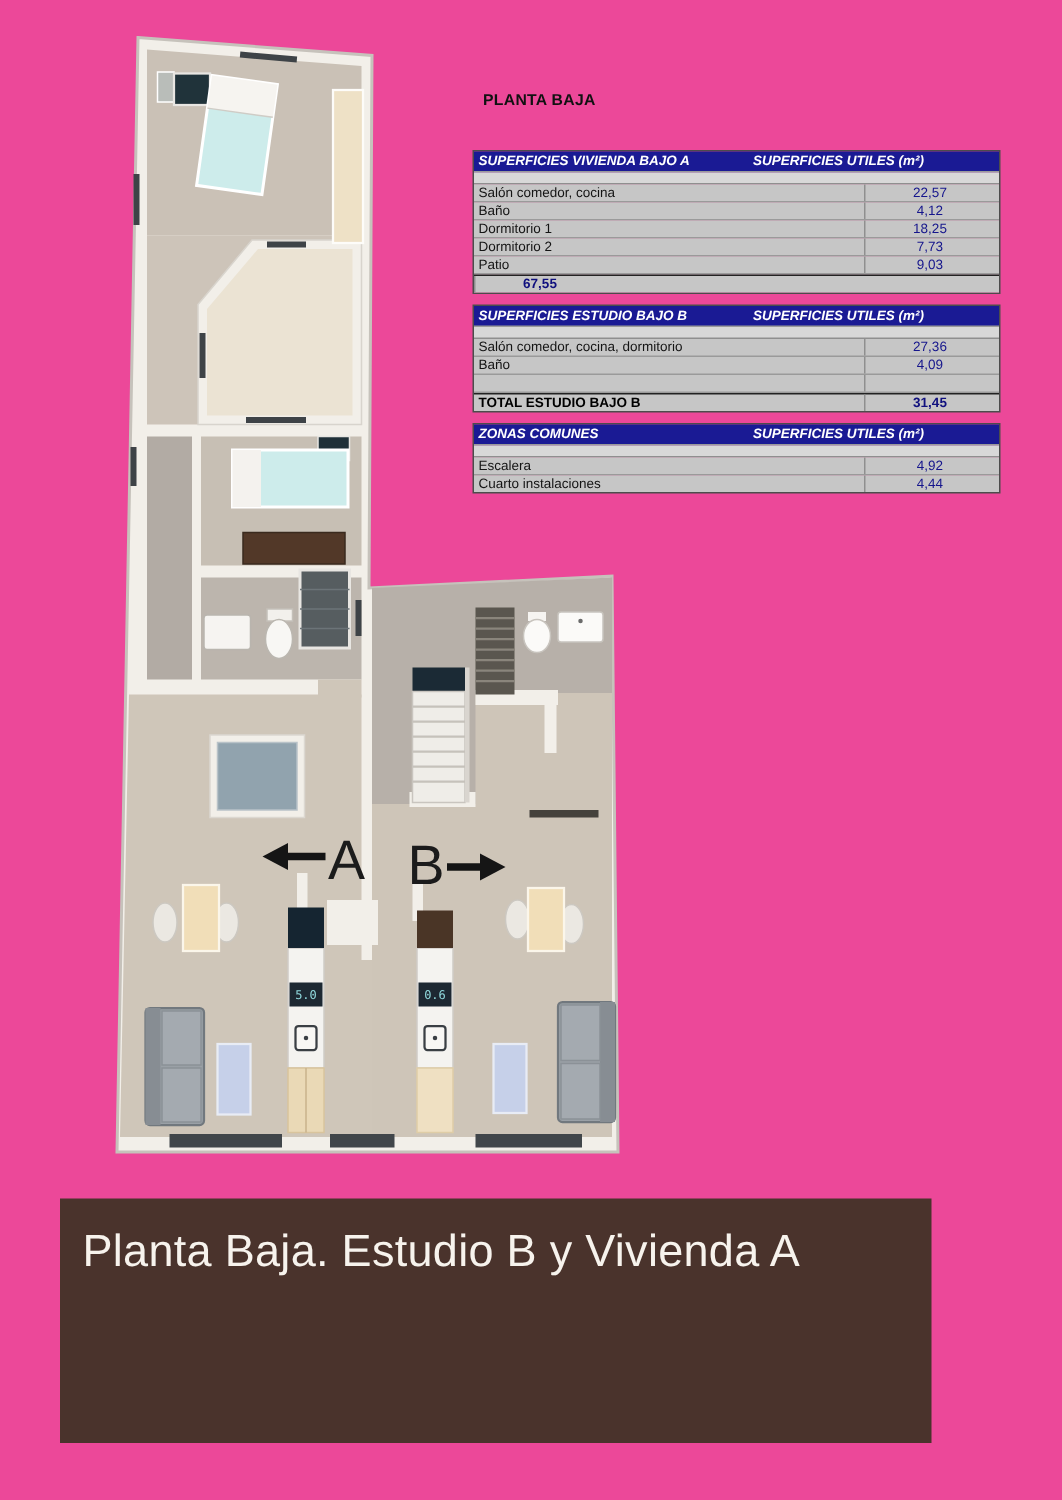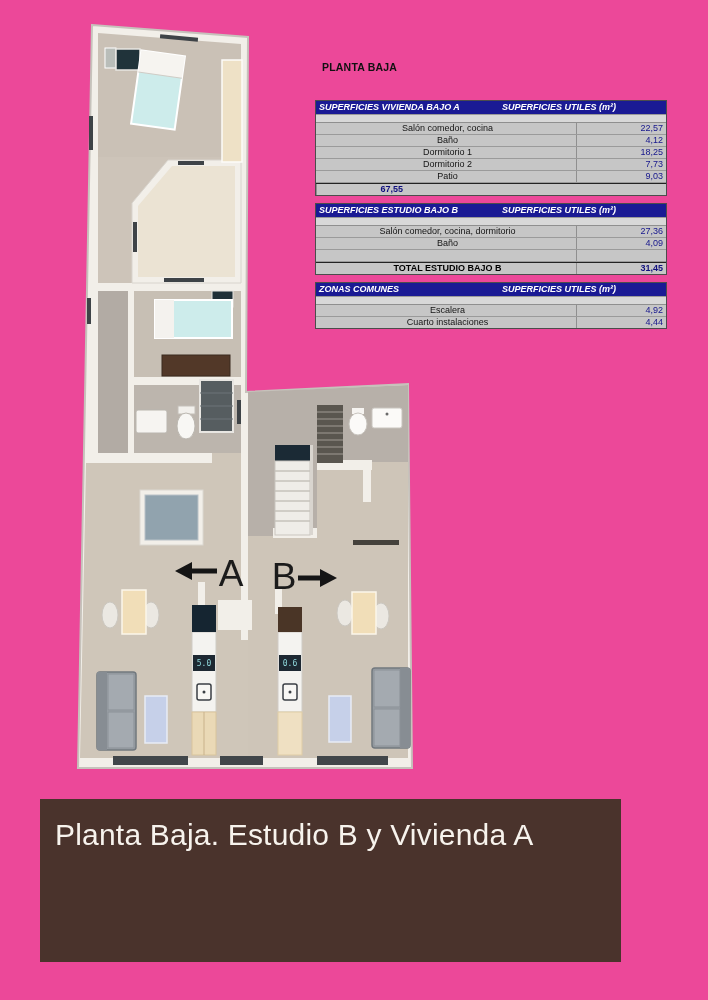--- a/index.html
+++ b/index.html
@@ -12,22 +12,22 @@
 
   
   .area-tables{position:absolute;left:315px;top:100px;width:352px;}
   .atable{margin-bottom:7px;border:1px solid #4c4c4c;font-size:9px;line-height:11px;}
   .thead{background:#1a1a94;color:#ffffff;font-weight:bold;font-style:italic;
     display:flex;justify-content:space-between;align-items:center;height:13px;
     padding:0 50px 0 3px;border-bottom:1px solid #9a9a9a;}
   .tspacer{height:7px;background:#d8d8d8;border-bottom:1px solid #8f8f8f;}
   .trow{display:flex;height:11px;background:#c6c6c6;border-bottom:1px solid #9a9a9a;}
   .trow:last-child{border-bottom:none;}
-  .tlabel{flex:1;padding-left:3px;color:#141414;overflow:hidden;white-space:nowrap;text-align:center;}
-  .tval{width:86px;border-left:1px solid #8f8f8f;text-align:right;padding-right:3px;color:#15158c;}
+  .tlabel{flex:1;padding-left:3px;color:#141414;overflow:hidden;white-space:nowrap;}
+  .tval{width:86px;border-left:1px solid #8f8f8f;text-align:center;padding-right:3px;color:#15158c;}
   .trow.total{border-top:1px solid #222;font-weight:bold;}
   .trow.total .tlabel{color:#000;}
   .trow.total .tval{color:#10107e;}
 
   
   .plan-svg{position:absolute;left:60px;top:10px;}
   .plan-label{font-family:"Liberation Sans", sans-serif;font-size:37px;font-weight:500;fill:#1b1b1b;}
   .cooktop-txt{font-family:"DejaVu Sans Mono", monospace;font-size:8px;fill:#8fd8dc;}
 
   

